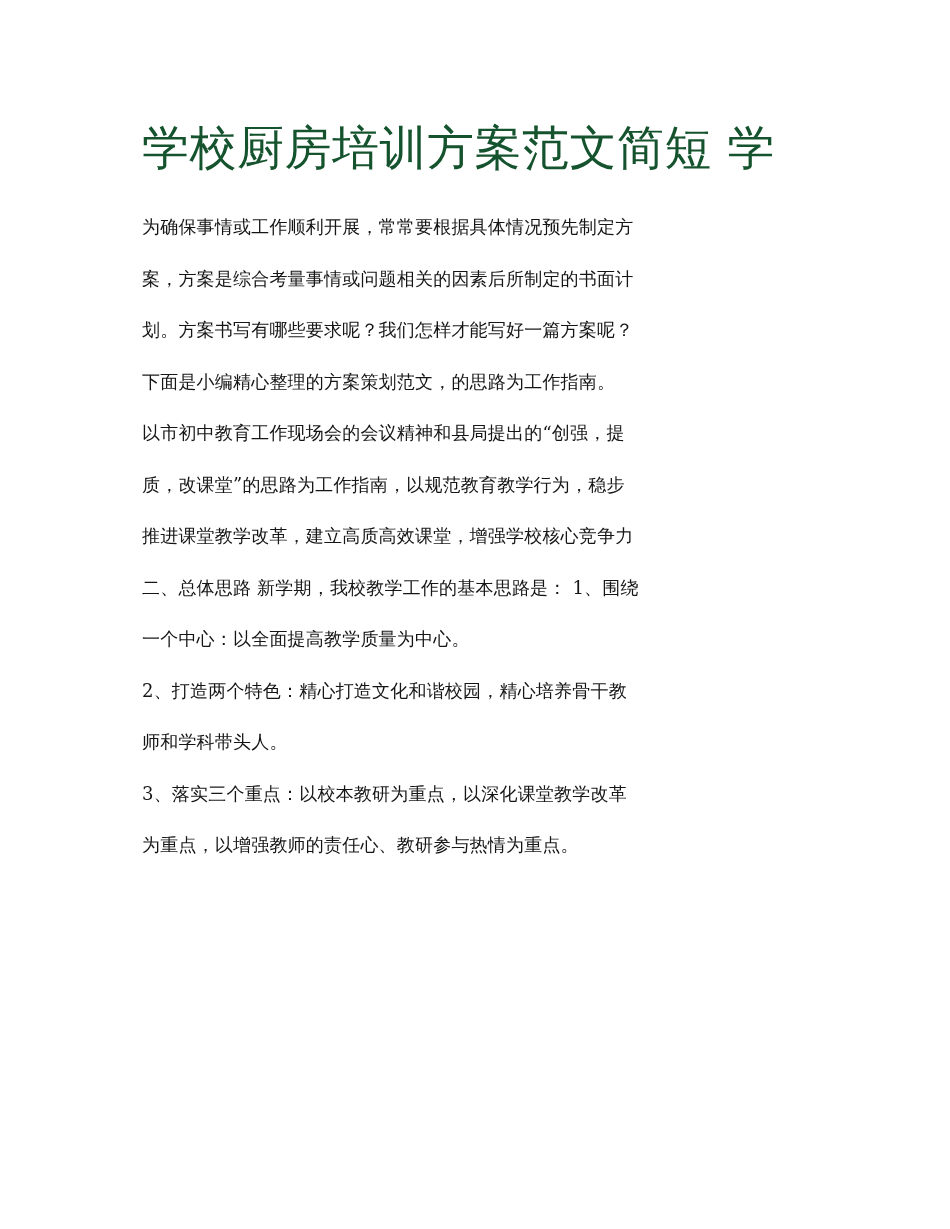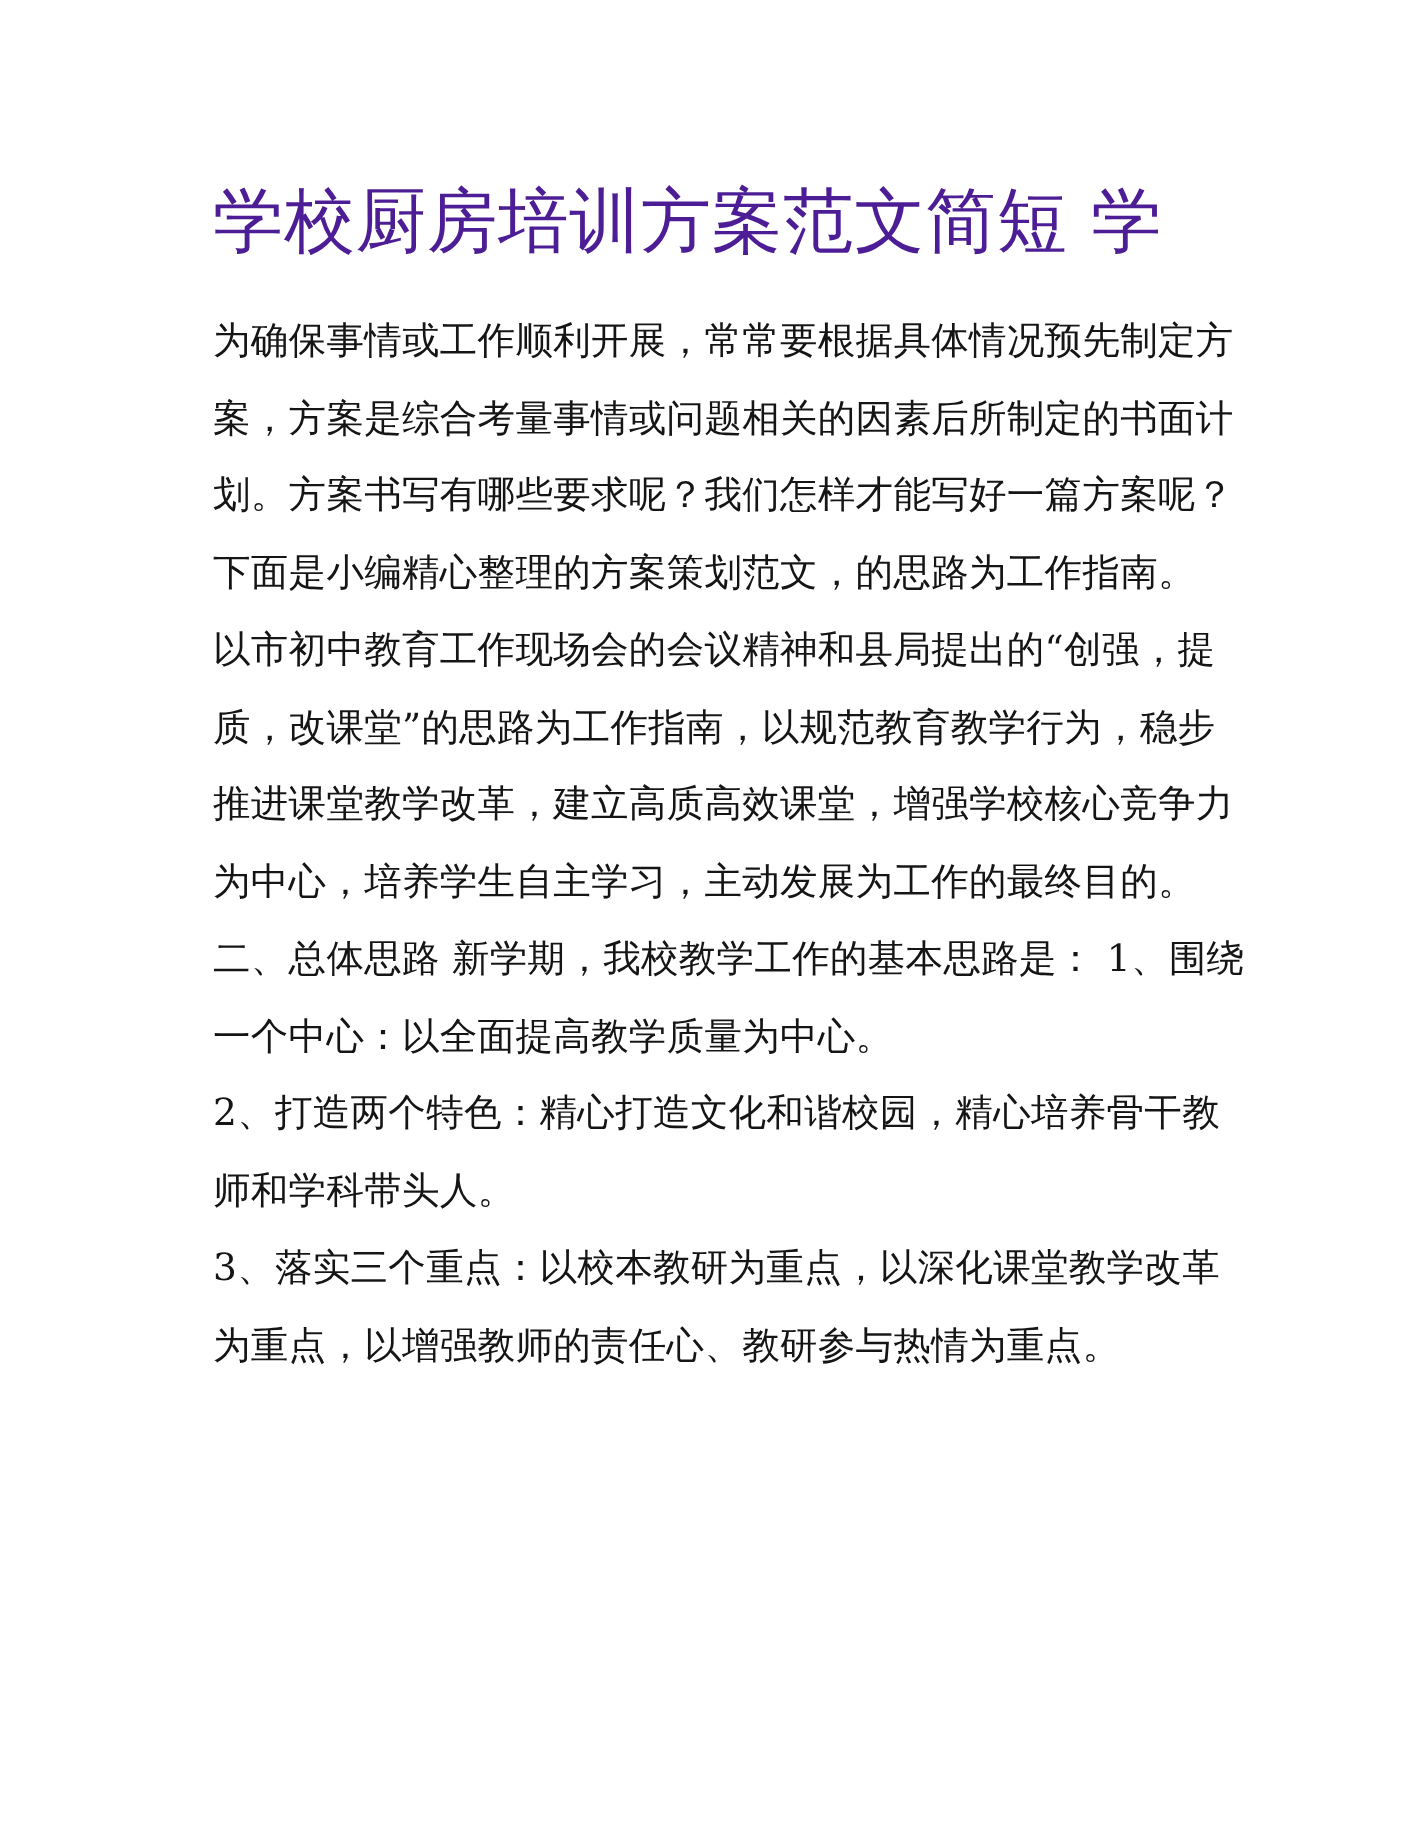--- a/index.html
+++ b/index.html
@@ -20,31 +20,31 @@
       left: 142px;
       top: 108px;
       width: 680px;
     }
     .title {
       margin: 0;
       font-weight: normal;
       font-size: 47px;
       line-height: 80px;
       letter-spacing: 0.5px;
-      color: #4c1d95;
+      color: #14532d;
     }
     .title .num {
       font-family: "Liberation Sans", "DejaVu Sans", sans-serif;
       font-weight: bold;
     }
     .body-block {
       margin-top: 13px;
     }
     .line {
-      font-size: 25px;
+      font-size: 18px;
       line-height: 51.5px;
       white-space: nowrap;
       letter-spacing: 0.2px;
       color: #151515;
     }
     .line.subhead {
       font-size: 22.5px;
       line-height: 51.5px;
     }
   </style>
@@ -62,21 +62,20 @@
       <div class="line">案，方案是综合考量事情或问题相关的因素后所制定的书面计</div>
       <div class="line">划。方案书写有哪些要求呢？我们怎样才能写好一篇方案呢？</div>
       <div class="line">下面是小编精心整理的方案策划范文，的思路为工作指南。</div>
     </div>
 
 
     <div>
       <div class="line">以市初中教育工作现场会的会议精神和县局提出的“创强，提</div>
       <div class="line">质，改课堂”的思路为工作指南，以规范教育教学行为，稳步</div>
       <div class="line">推进课堂教学改革，建立高质高效课堂，增强学校核心竞争力</div>
-      <div class="line">为中心，培养学生自主学习，主动发展为工作的最终目的。</div>
     </div>
 
     <div>
       <div class="line">二、总体思路 新学期，我校教学工作的基本思路是： 1、围绕</div>
       <div class="line">一个中心：以全面提高教学质量为中心。</div>
     </div>
 
     <div>
       <div class="line">2、打造两个特色：精心打造文化和谐校园，精心培养骨干教</div>
       <div class="line">师和学科带头人。</div>

